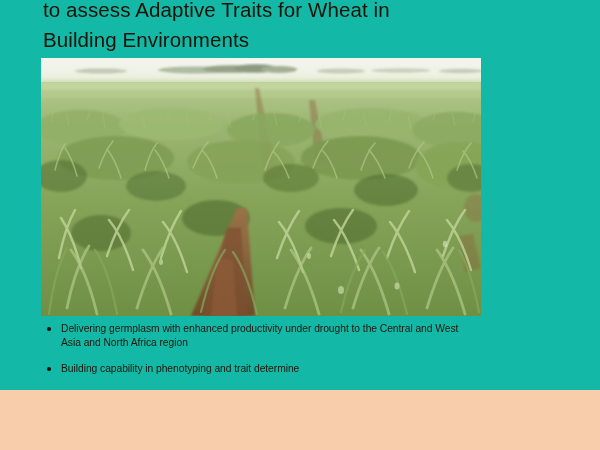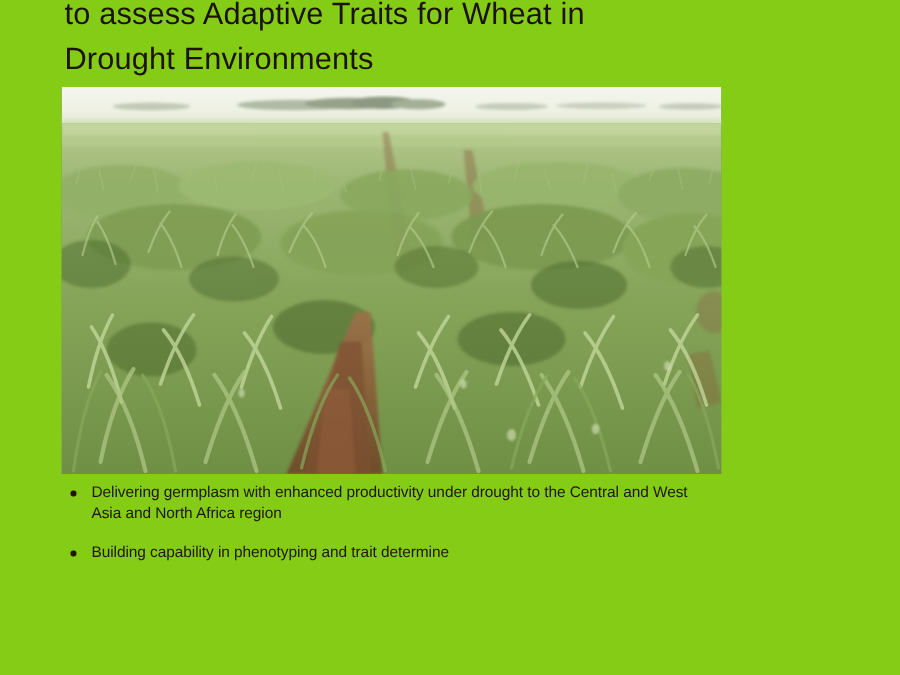--- a/index.html
+++ b/index.html
@@ -9,22 +9,22 @@
   body {
     width: 600px;
     height: 450px;
     overflow: hidden;
     font-family: "Liberation Sans", sans-serif;
     background: #f8cdab;
   }
   #slide {
     position: relative;
     width: 600px;
-    height: 450px;
-    background: #84cc16;
+    height: 390px;
+    background: #14b8a6;
     overflow: hidden;
   }
 
   
   #title-block {
     position: absolute;
     left: 43px;
     top: -5px;
     width: 520px;
   }
@@ -78,21 +78,21 @@
   }
   .bullet-text { display: block; }
 </style>
 </head>
 <body>
 
 <div id="slide">
 
   <div id="title-block">
     <div class="title-line">to assess Adaptive Traits for Wheat in</div>
-    <div class="title-line">Drought Environments</div>
+    <div class="title-line">Building Environments</div>
   </div>
 
   <div id="field-photo">
     <svg width="440" height="258" viewBox="0 0 440 258" xmlns="http://www.w3.org/2000/svg">
       <defs>
         <linearGradient id="skyGrad" x1="0" y1="0" x2="0" y2="1">
           <stop offset="0%" stop-color="#f4f6ee"></stop>
           <stop offset="60%" stop-color="#eef1e4"></stop>
           <stop offset="100%" stop-color="#e3ead2"></stop>
         </linearGradient>

